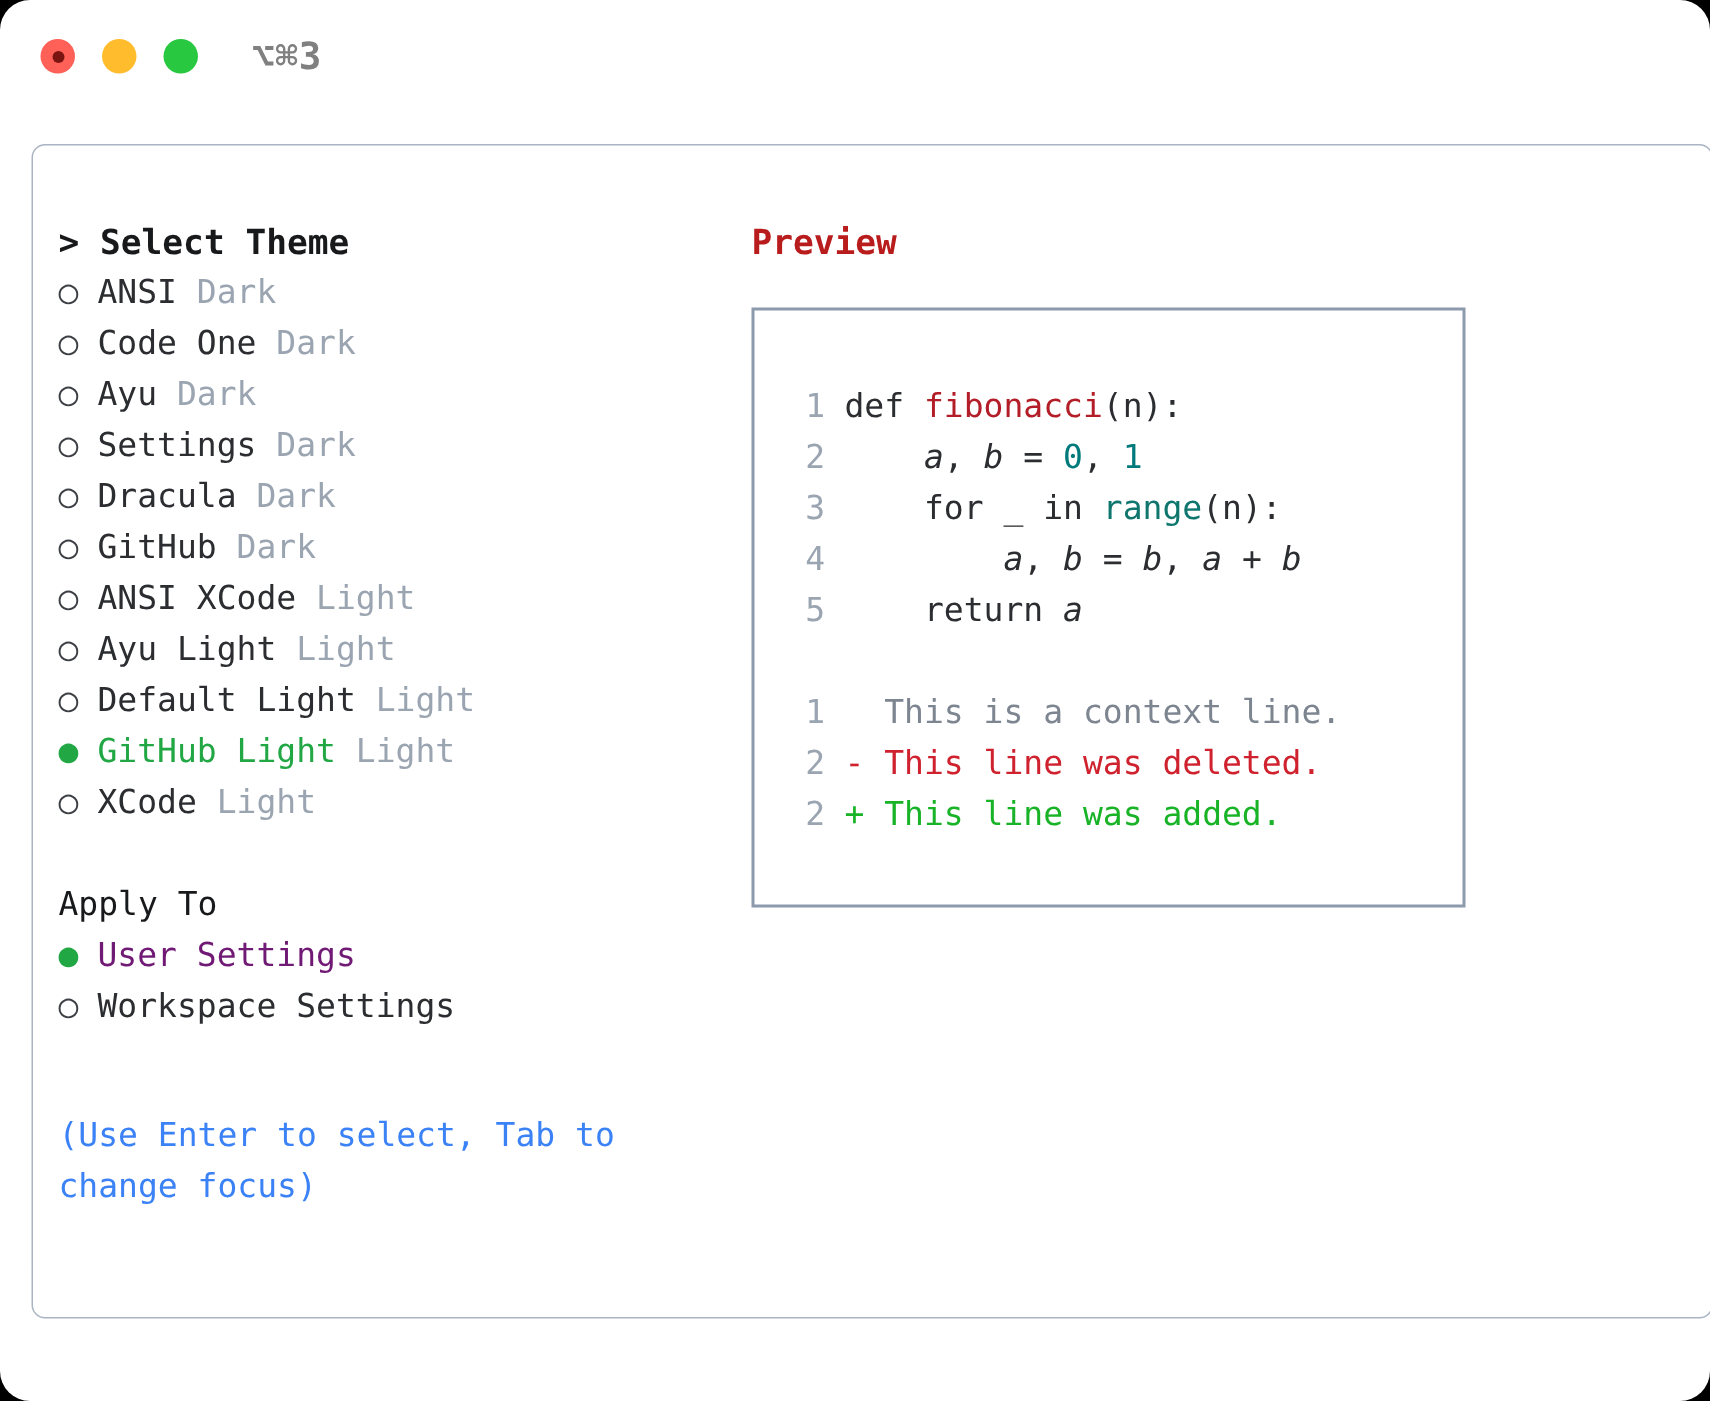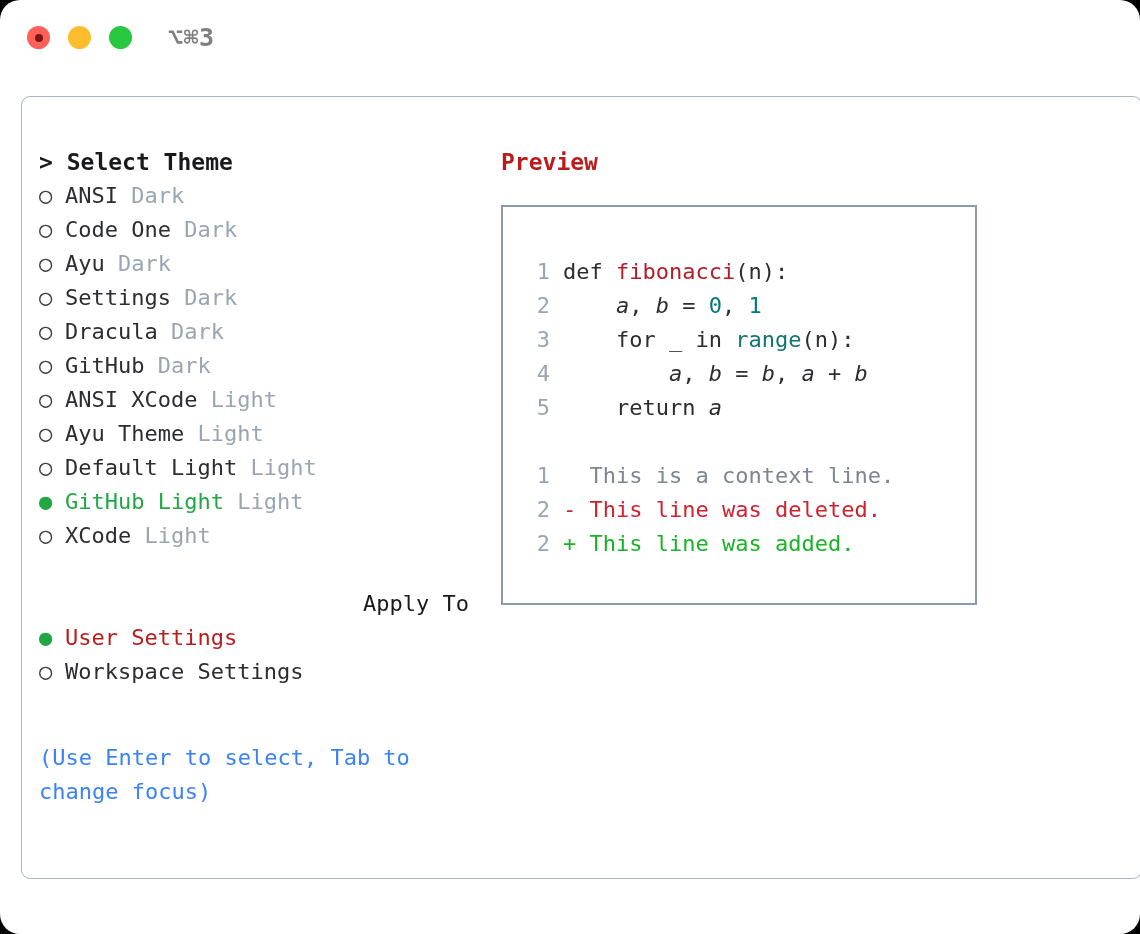--- a/index.html
+++ b/index.html
@@ -123,30 +123,29 @@
     color: #9aa5b1;
   }
 
   .apply-header {
     font-size: 22px;
     line-height: 34px;
     color: #18191b;
     white-space: pre;
     margin-top: 34px;
     display: block;
-    text-align: right;
   }
   .apply-row {
     font-size: 22px;
     line-height: 34px;
     color: #2b2d30;
     white-space: pre;
     display: block;
   }
-  .apply-row.selected .apply-label { color: #b91c1c; }
+  .apply-row.selected .apply-label { color: #701a75; }
 
   .hint {
     margin-top: 52px;
     font-size: 22px;
     line-height: 34px;
     color: #3b82f6;
     width: 410px;
   }
 
   
@@ -219,21 +218,21 @@
       <div class="list-header">&gt; Select Theme</div>
 
       <div id="theme-list">
           <div class="theme-row"><span class="marker dot-empty"></span><span class="theme-name">ANSI</span><span> </span><span class="theme-kind">Dark</span></div>
           <div class="theme-row"><span class="marker dot-empty"></span><span class="theme-name">Code One</span><span> </span><span class="theme-kind">Dark</span></div>
           <div class="theme-row"><span class="marker dot-empty"></span><span class="theme-name">Ayu</span><span> </span><span class="theme-kind">Dark</span></div>
           <div class="theme-row"><span class="marker dot-empty"></span><span class="theme-name">Settings</span><span> </span><span class="theme-kind">Dark</span></div>
           <div class="theme-row"><span class="marker dot-empty"></span><span class="theme-name">Dracula</span><span> </span><span class="theme-kind">Dark</span></div>
           <div class="theme-row"><span class="marker dot-empty"></span><span class="theme-name">GitHub</span><span> </span><span class="theme-kind">Dark</span></div>
           <div class="theme-row"><span class="marker dot-empty"></span><span class="theme-name">ANSI XCode</span><span> </span><span class="theme-kind">Light</span></div>
-          <div class="theme-row"><span class="marker dot-empty"></span><span class="theme-name">Ayu Theme</span><span> </span><span class="theme-kind">Light</span></div>
+          <div class="theme-row"><span class="marker dot-empty"></span><span class="theme-name">Ayu Light</span><span> </span><span class="theme-kind">Light</span></div>
           <div class="theme-row"><span class="marker dot-empty"></span><span class="theme-name">Default Light</span><span> </span><span class="theme-kind">Light</span></div>
           <div class="theme-row selected"><span class="marker dot-filled"></span><span class="theme-name">GitHub Light</span><span> </span><span class="theme-kind">Light</span></div>
           <div class="theme-row"><span class="marker dot-empty"></span><span class="theme-name">XCode</span><span> </span><span class="theme-kind">Light</span></div>
         </div>
 
       <div class="apply-header">Apply To</div>
 
       <div id="apply-list">
           <div class="apply-row selected"><span class="marker dot-filled"></span><span class="apply-label">User Settings</span></div>
           <div class="apply-row"><span class="marker dot-empty"></span><span class="apply-label">Workspace Settings</span></div>

